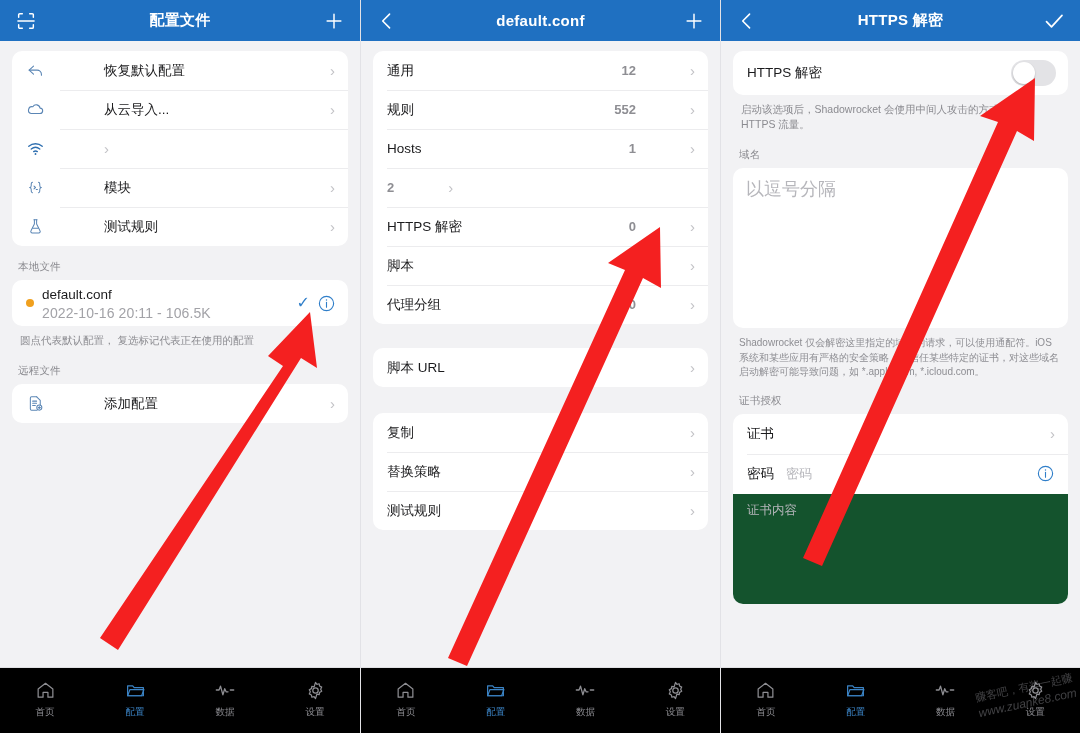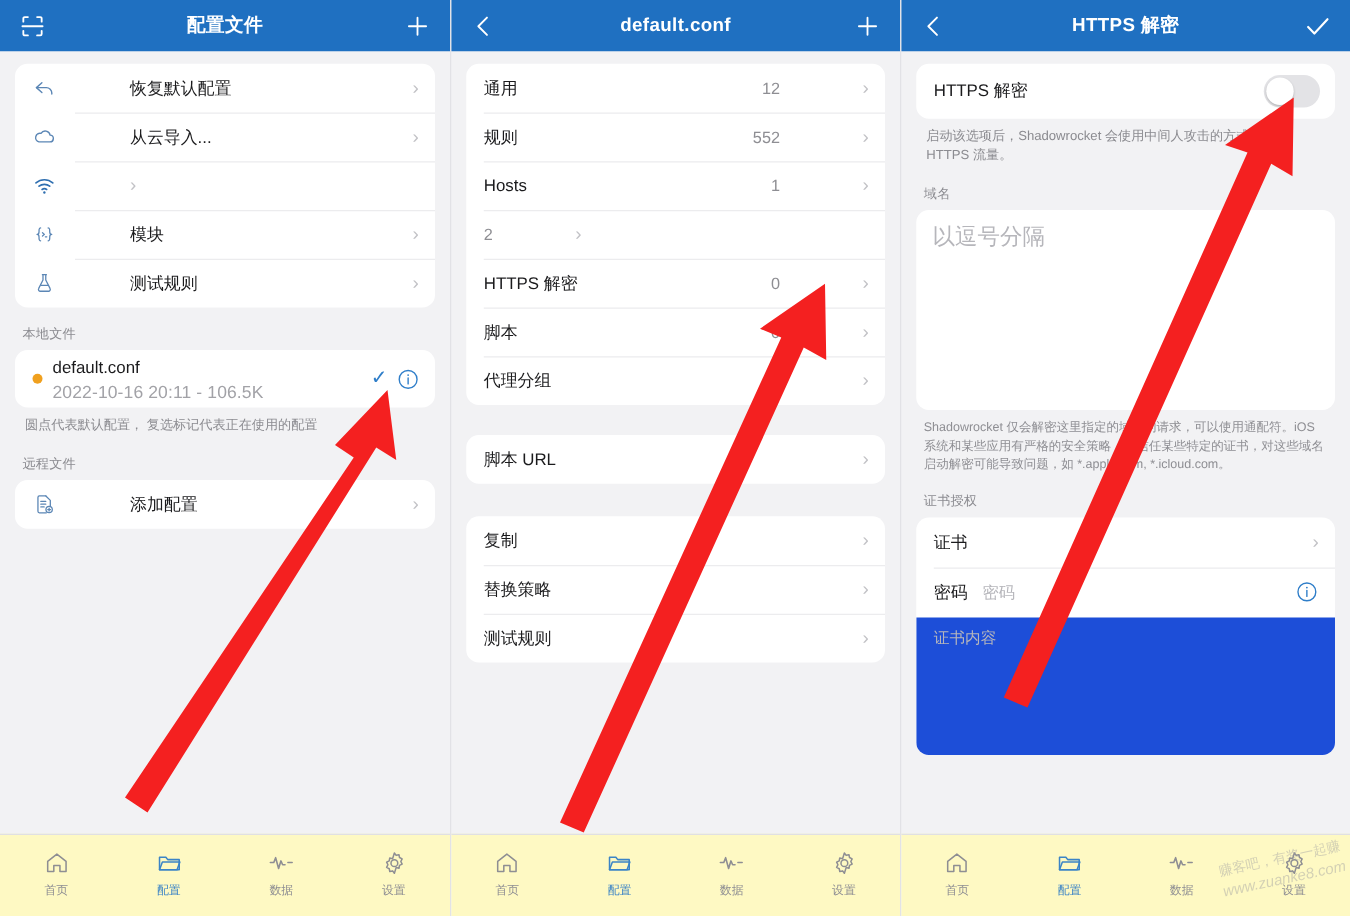--- a/index.html
+++ b/index.html
@@ -42,21 +42,21 @@
     padding: 0 13px 0 14px; position: relative; gap: 48px;
   }
   .row + .row::before {
     content: ""; position: absolute; top: 0; left: 14px; right: 0;
     height: 1px; background: #ececee;
   }
   .row.with-icon + .row.with-icon::before { left: 48px; }
   .row-icon { width: 30px; flex: 0 0 30px; display: flex; align-items: center; color: #5b86b5; }
   .row-icon svg { display: block; }
   .row-label { flex: 1 1 auto; font-size: 13.5px; color: #1b1b1d; }
-  .row-value { font-size: 13px; color: #8e8e93; margin-right: 18px; }
+  .row-value { font-size: 13px; color: #8e8e93; margin-right: 6px; font-weight: bold; }
   .chevron { color: #c2c2c6; font-size: 15px; line-height: 1; font-weight: 300; }
 
   .footnote {
     font-size: 10.5px; color: #8b8b90; line-height: 1.45;
     padding: 7px 20px 2px 20px;
   }
   .footnote.block { padding: 8px 18px 0 18px; font-size: 10px; color: #8e8e93; }
 
   
   .file-row { display: flex; align-items: center; min-height: 46px; padding: 0 12px 0 14px; }
@@ -82,30 +82,30 @@
     background: #fff; margin: 0 12px; border-radius: 10px; height: 160px;
     padding: 9px 13px; font-size: 18px; color: #b6b6bb;
   }
   .field-row { display: flex; align-items: center; min-height: 40px; padding: 0 13px 0 14px; position: relative; }
   .field-row + .field-row::before {
     content: ""; position: absolute; top: 0; left: 14px; right: 0; height: 1px; background: #ececee;
   }
   .field-key { font-size: 13.5px; color: #1b1b1d; margin-right: 12px; text-align: right; }
   .field-ph { font-size: 13px; color: #b6b6bb; flex: 1 1 auto; }
   .cert-body {
-    background: #1d4ed8; margin: 0 12px; border-radius: 0 0 10px 10px;
+    background: #14532d; margin: 0 12px; border-radius: 0 0 10px 10px;
     min-height: 110px; padding: 8px 14px; font-size: 12.5px; color: #b6b6bb;
   }
   .cert-wrap { background:#fff; margin: 0 12px; border-radius: 10px; overflow: hidden; }
   .cert-wrap .cert-body { margin: 0; border-radius: 0; }
   .cert-wrap .field-row:first-child::before { display: none; }
 
   
   .tabbar {
-    height: 66px; flex: 0 0 66px; background: #fef9c3;
+    height: 66px; flex: 0 0 66px; background: #000000;
     border-top: 1px solid #e0e0e3;
     display: flex; align-items: flex-start; padding-top: 10px;
   }
   .tab { flex: 1 1 0; display: flex; flex-direction: column; align-items: center; gap: 4px; }
   .tab .ti { color: #8e8e93; display: flex; align-items: center; justify-content: center; height: 24px; }
   .tab .tl { font-size: 9.5px; color: #8e8e93; }
   .tab.active .ti, .tab.active .tl { color: #3b84c6; }
 
   
   .arrows { position: absolute; inset: 0; pointer-events: none; z-index: 50; }

